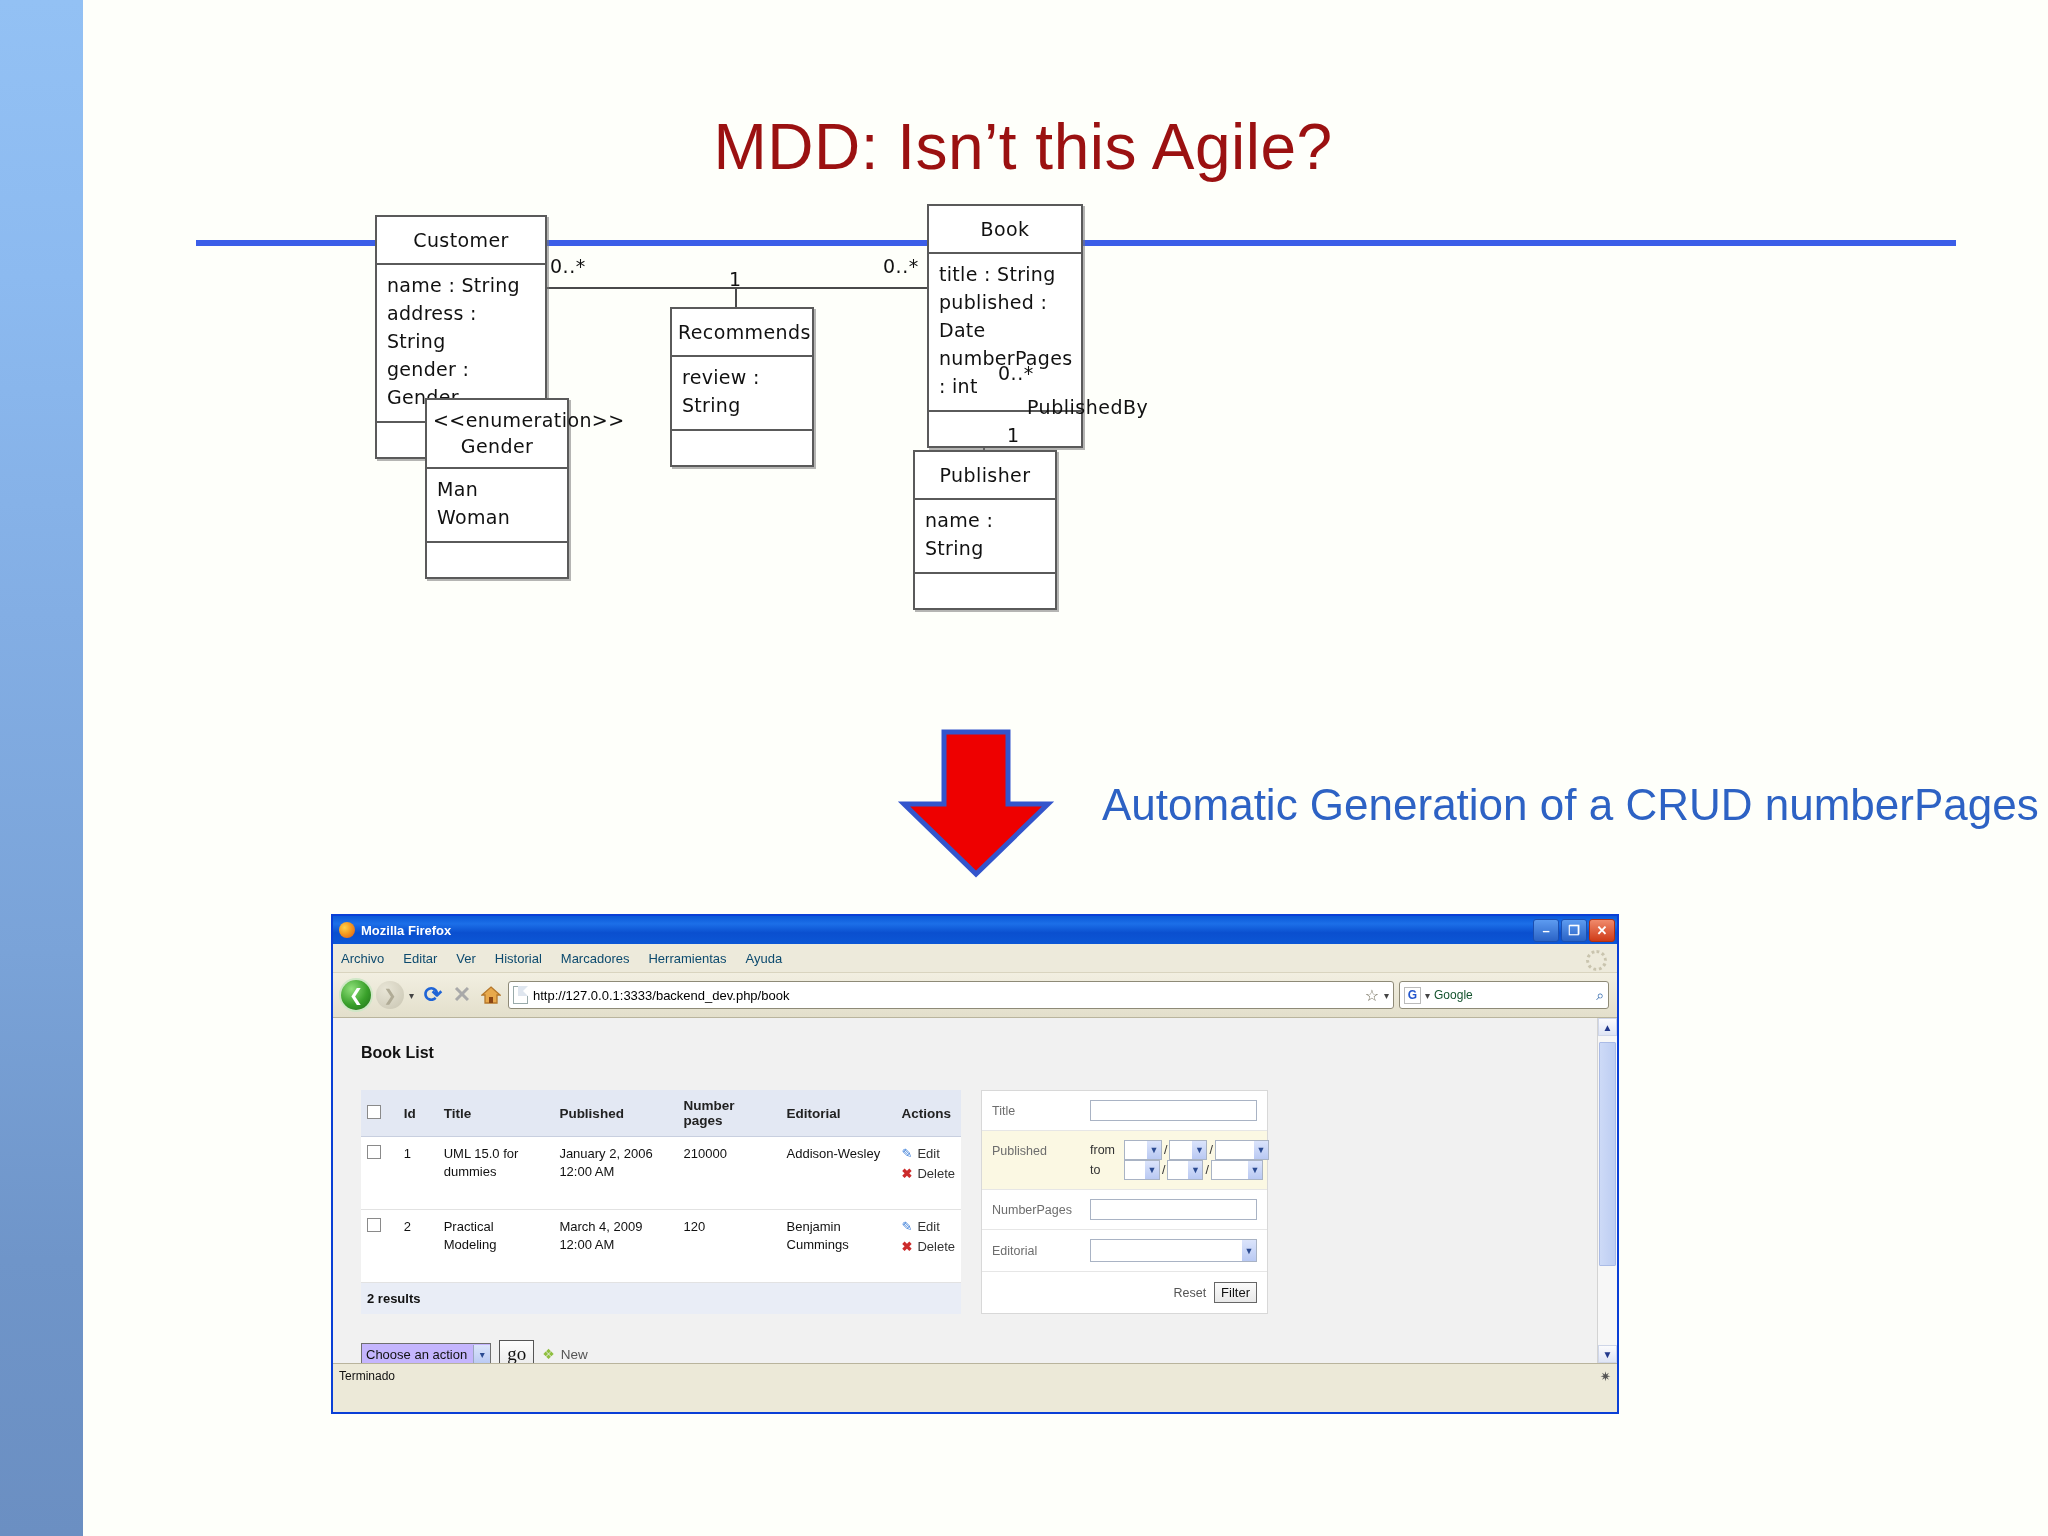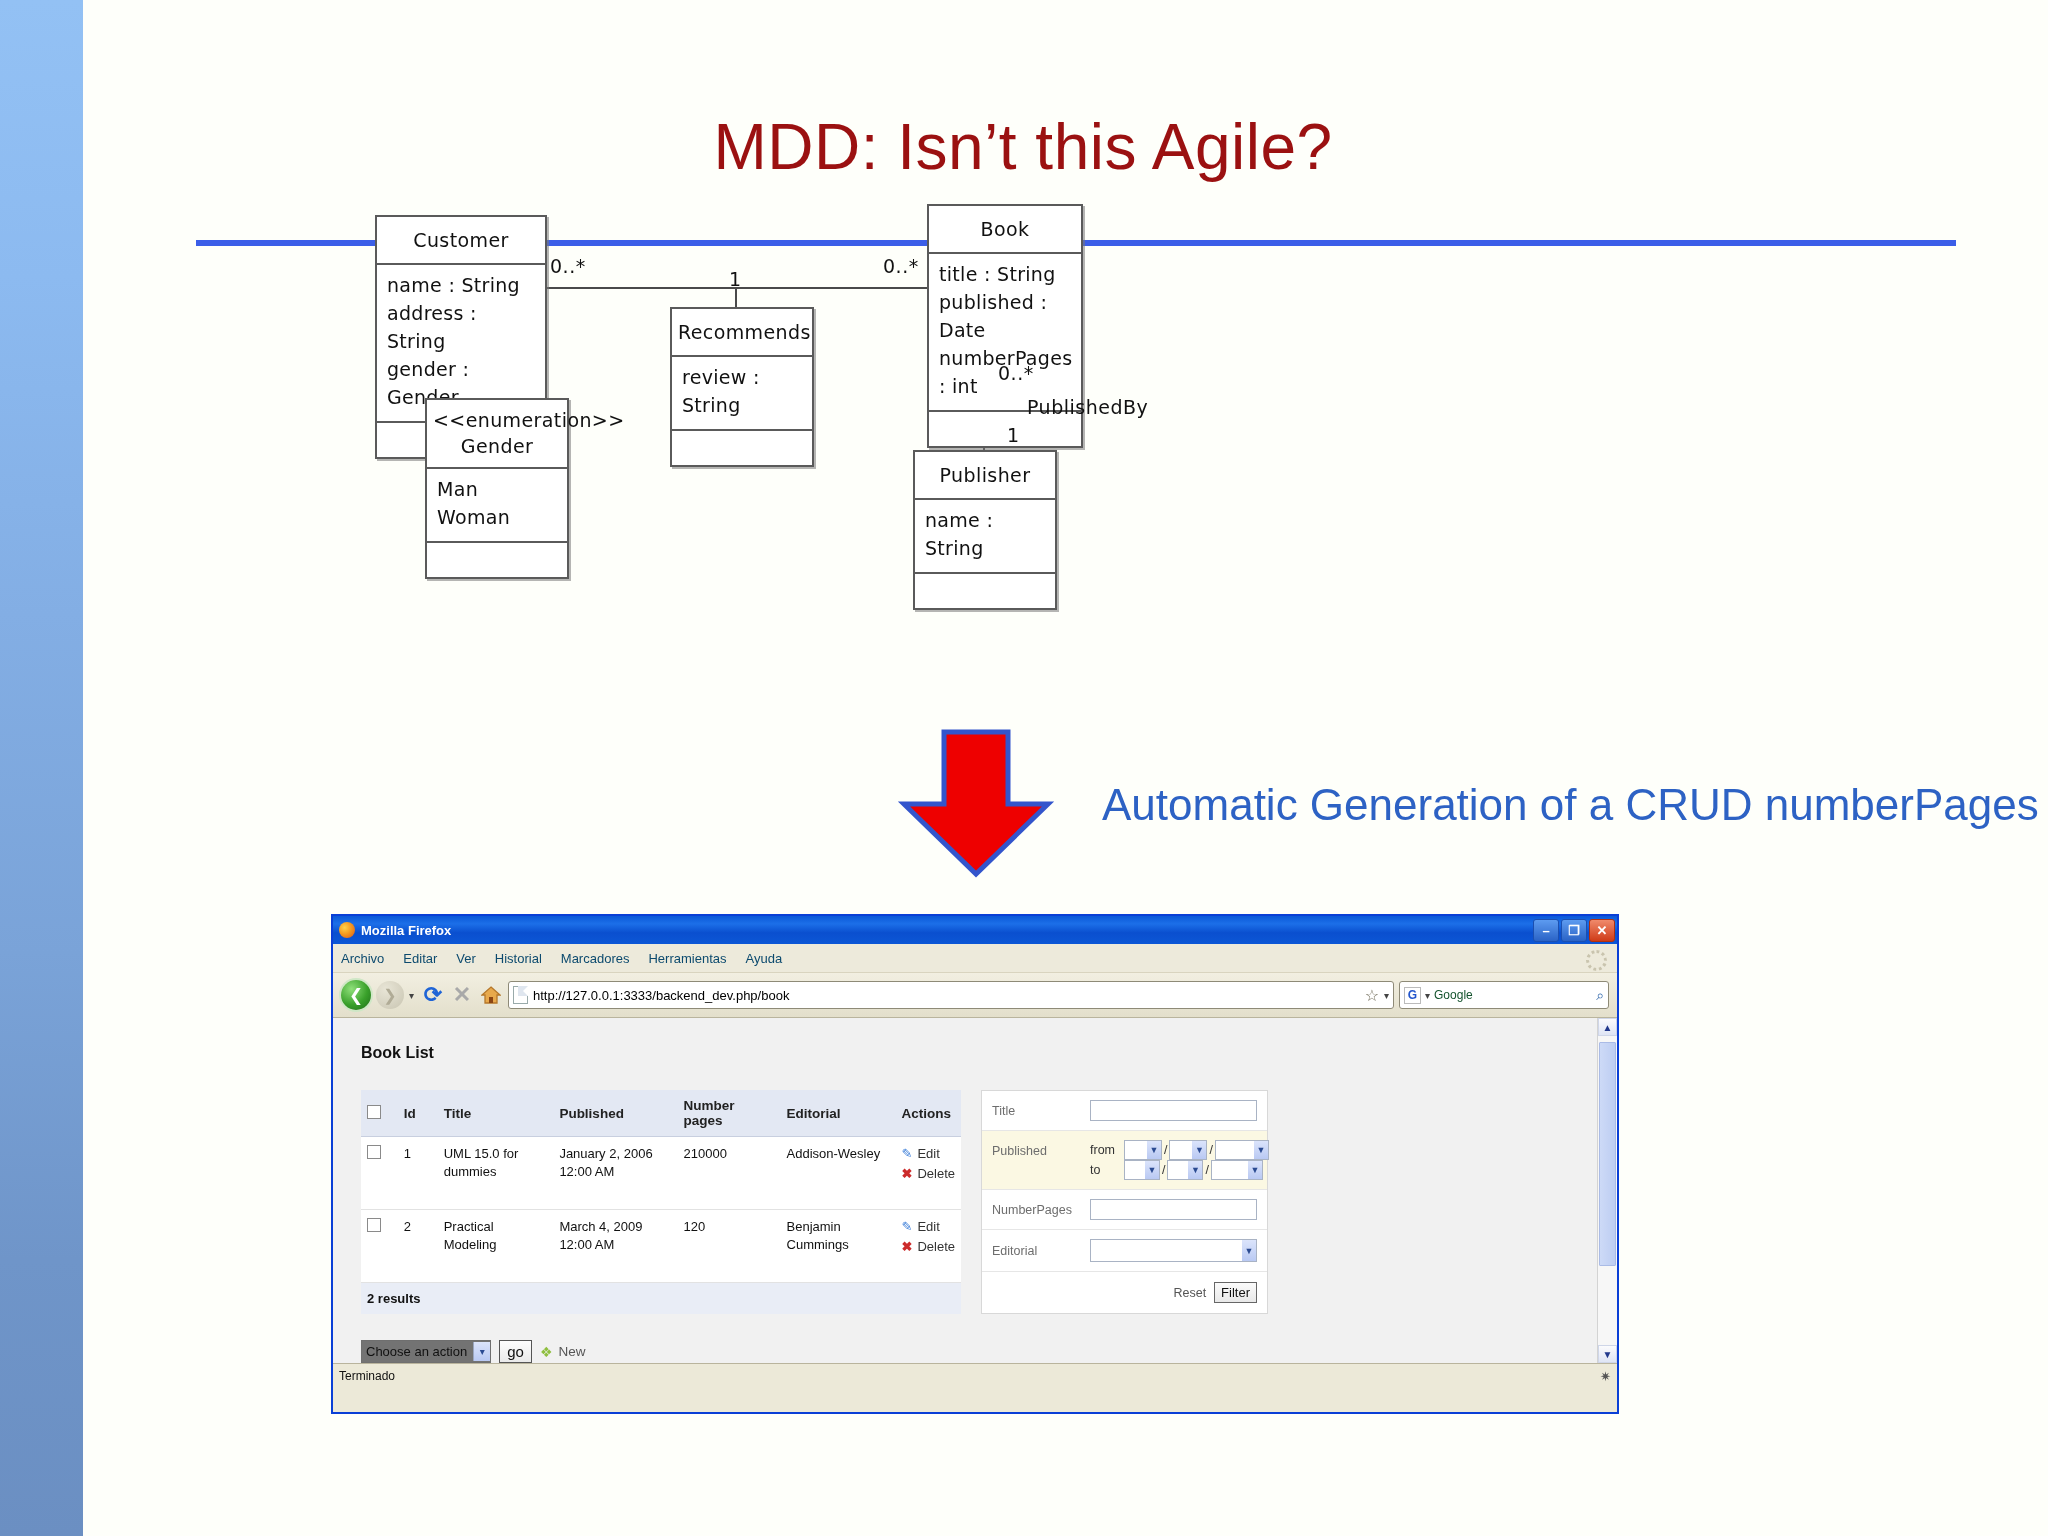--- a/index.html
+++ b/index.html
@@ -195,31 +195,31 @@
   .fromto{width:32px;color:#333;}
   #filter-actions{display:flex;justify-content:flex-end;align-items:center;gap:8px;padding:10px;}
   #reset-label{color:#555;}
   #filter-btn{
     border:1px solid #666;background:linear-gradient(180deg,#fbfbfb,#e8e8e8);
     padding:2px 6px;font-size:13px;color:#111;
   }
   
   #bottom-actions{display:flex;align-items:center;gap:8px;margin-top:26px;}
   #action-select{
-    border:1px solid #6f6f6f;background:#737373;height:21px;display:flex;align-items:center;
+    border:1px solid #6f6f6f;background:#c4b5fd;height:21px;display:flex;align-items:center;
     font-size:13px;color:#111;padding-left:4px;
   }
   #action-select .arw{
     width:16px;height:19px;margin-left:6px;background:linear-gradient(180deg,#dbe4fb,#b9c9f3);
     display:flex;align-items:center;justify-content:center;color:#2b4b92;font-size:10px;
     border-left:1px solid #9aa6c0;
   }
   #go-btn{
     border:1px solid #555;background:linear-gradient(180deg,#fdfdfd,#eaeaea);
-    font-size:15px;padding:2px 7px;color:#111;
+    font-size:19px;padding:2px 7px;color:#111;font-family:Liberation Serif, serif;
   }
   #new-link{display:flex;align-items:center;gap:6px;color:#555;font-size:13.5px;}
   #plus-icon{color:#8FBF3F;font-size:14px;}
   
   #vscroll{
     width:19px;background:#F0F0F0;border-left:1px solid #d3d3d3;
     display:flex;flex-direction:column;align-items:stretch;flex:0 0 auto;
   }
   .sb-btn{height:18px;background:linear-gradient(180deg,#fbfbfd,#dfe5f5);
     display:flex;align-items:center;justify-content:center;color:#22388c;font-size:10px;

